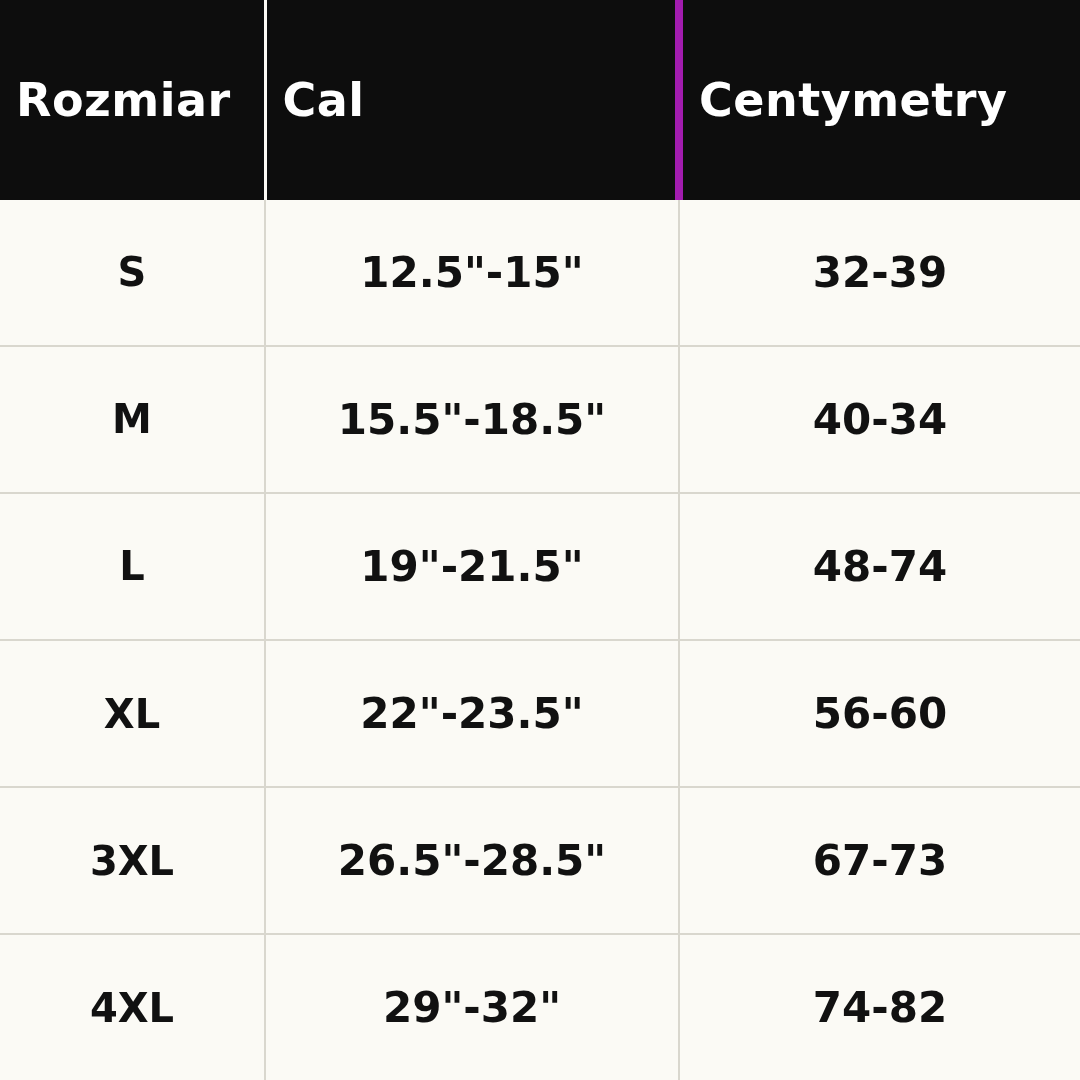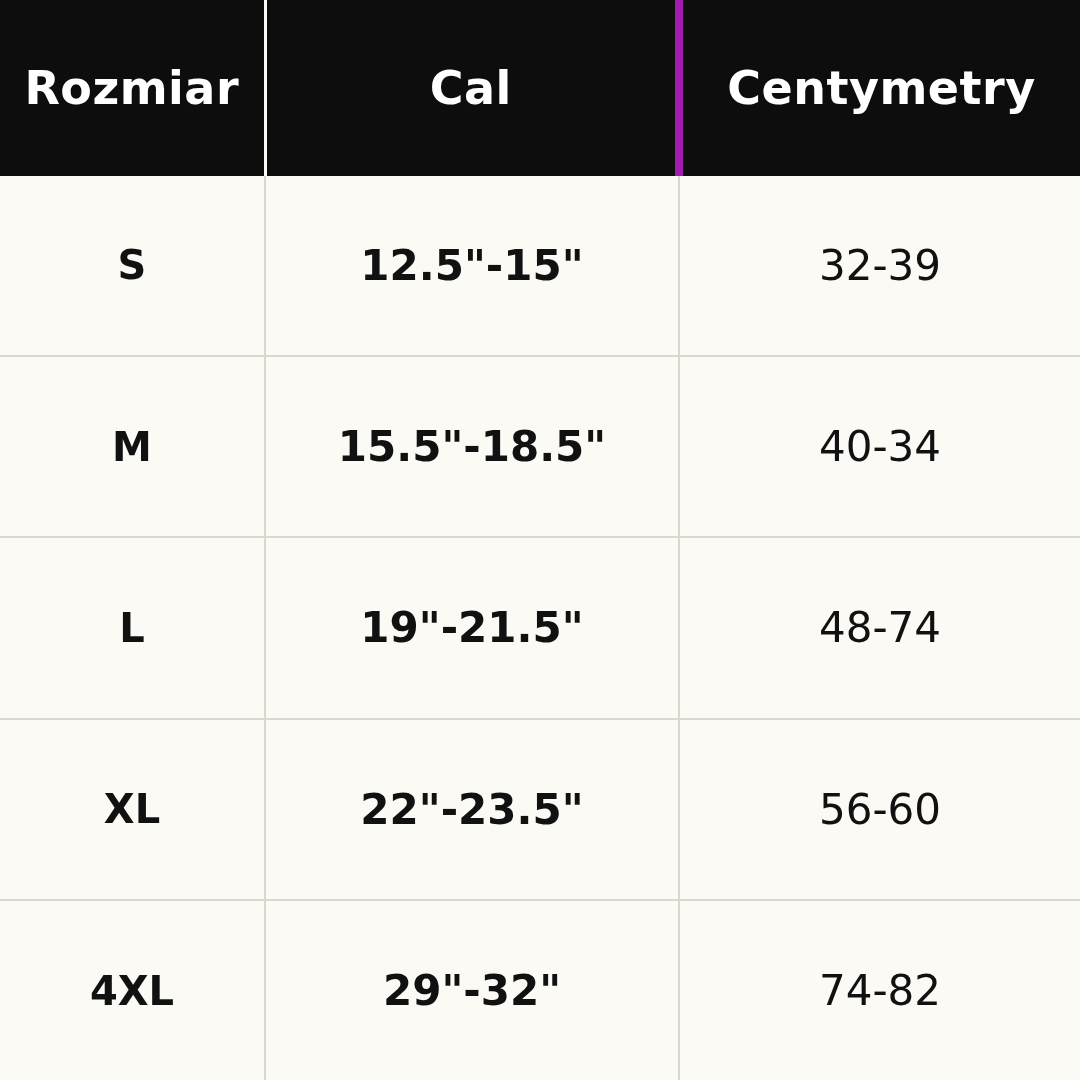--- a/index.html
+++ b/index.html
@@ -23,23 +23,23 @@
   .size-table col.col-inch  { width: 414px; }
   .size-table col.col-cm    { width: 401px; }
 
   thead th {
     background: #0d0d0d;
     color: #ffffff;
     height: 168px;
     font-size: 46px;
     font-weight: bold;
     letter-spacing: 0.5px;
-    text-align: center;
+    text-align: left;
     vertical-align: middle;
-    padding: 4px;
+    padding: 16px;
     border: none;
   }
   thead th.th-size  { border-right: 3px solid #fbfaf5; }
   thead th.th-inch  { border-right: 8px solid #a21caf; }
 
   tbody td {
     height: 125px;
     text-align: center;
     vertical-align: middle;
     color: #111111;
@@ -54,21 +54,21 @@
   td.cell-size {
     font-size: 40px;
     font-weight: bold;
   }
   td.cell-inch {
     font-size: 42px;
     font-weight: bold;
   }
   td.cell-cm {
     font-size: 42px;
-    font-weight: normal;
+    font-weight: bold;
     margin-left: 20px;
   }
 </style>
 </head>
 <body>
 
 <table class="size-table">
   <colgroup>
     <col class="col-size">
     <col class="col-inch">
@@ -96,18 +96,23 @@
       <td class="cell-size">L</td>
       <td class="cell-inch">19"-21.5"</td>
       <td class="cell-cm">48-74</td>
     </tr>
     <tr>
       <td class="cell-size">XL</td>
       <td class="cell-inch">22"-23.5"</td>
       <td class="cell-cm">56-60</td>
     </tr>
     <tr>
+      <td class="cell-size">3XL</td>
+      <td class="cell-inch">26.5"-28.5"</td>
+      <td class="cell-cm">67-73</td>
+    </tr>
+    <tr>
       <td class="cell-size">4XL</td>
       <td class="cell-inch">29"-32"</td>
       <td class="cell-cm">74-82</td>
     </tr>
   </tbody>
 </table>
 
 </body></html>

